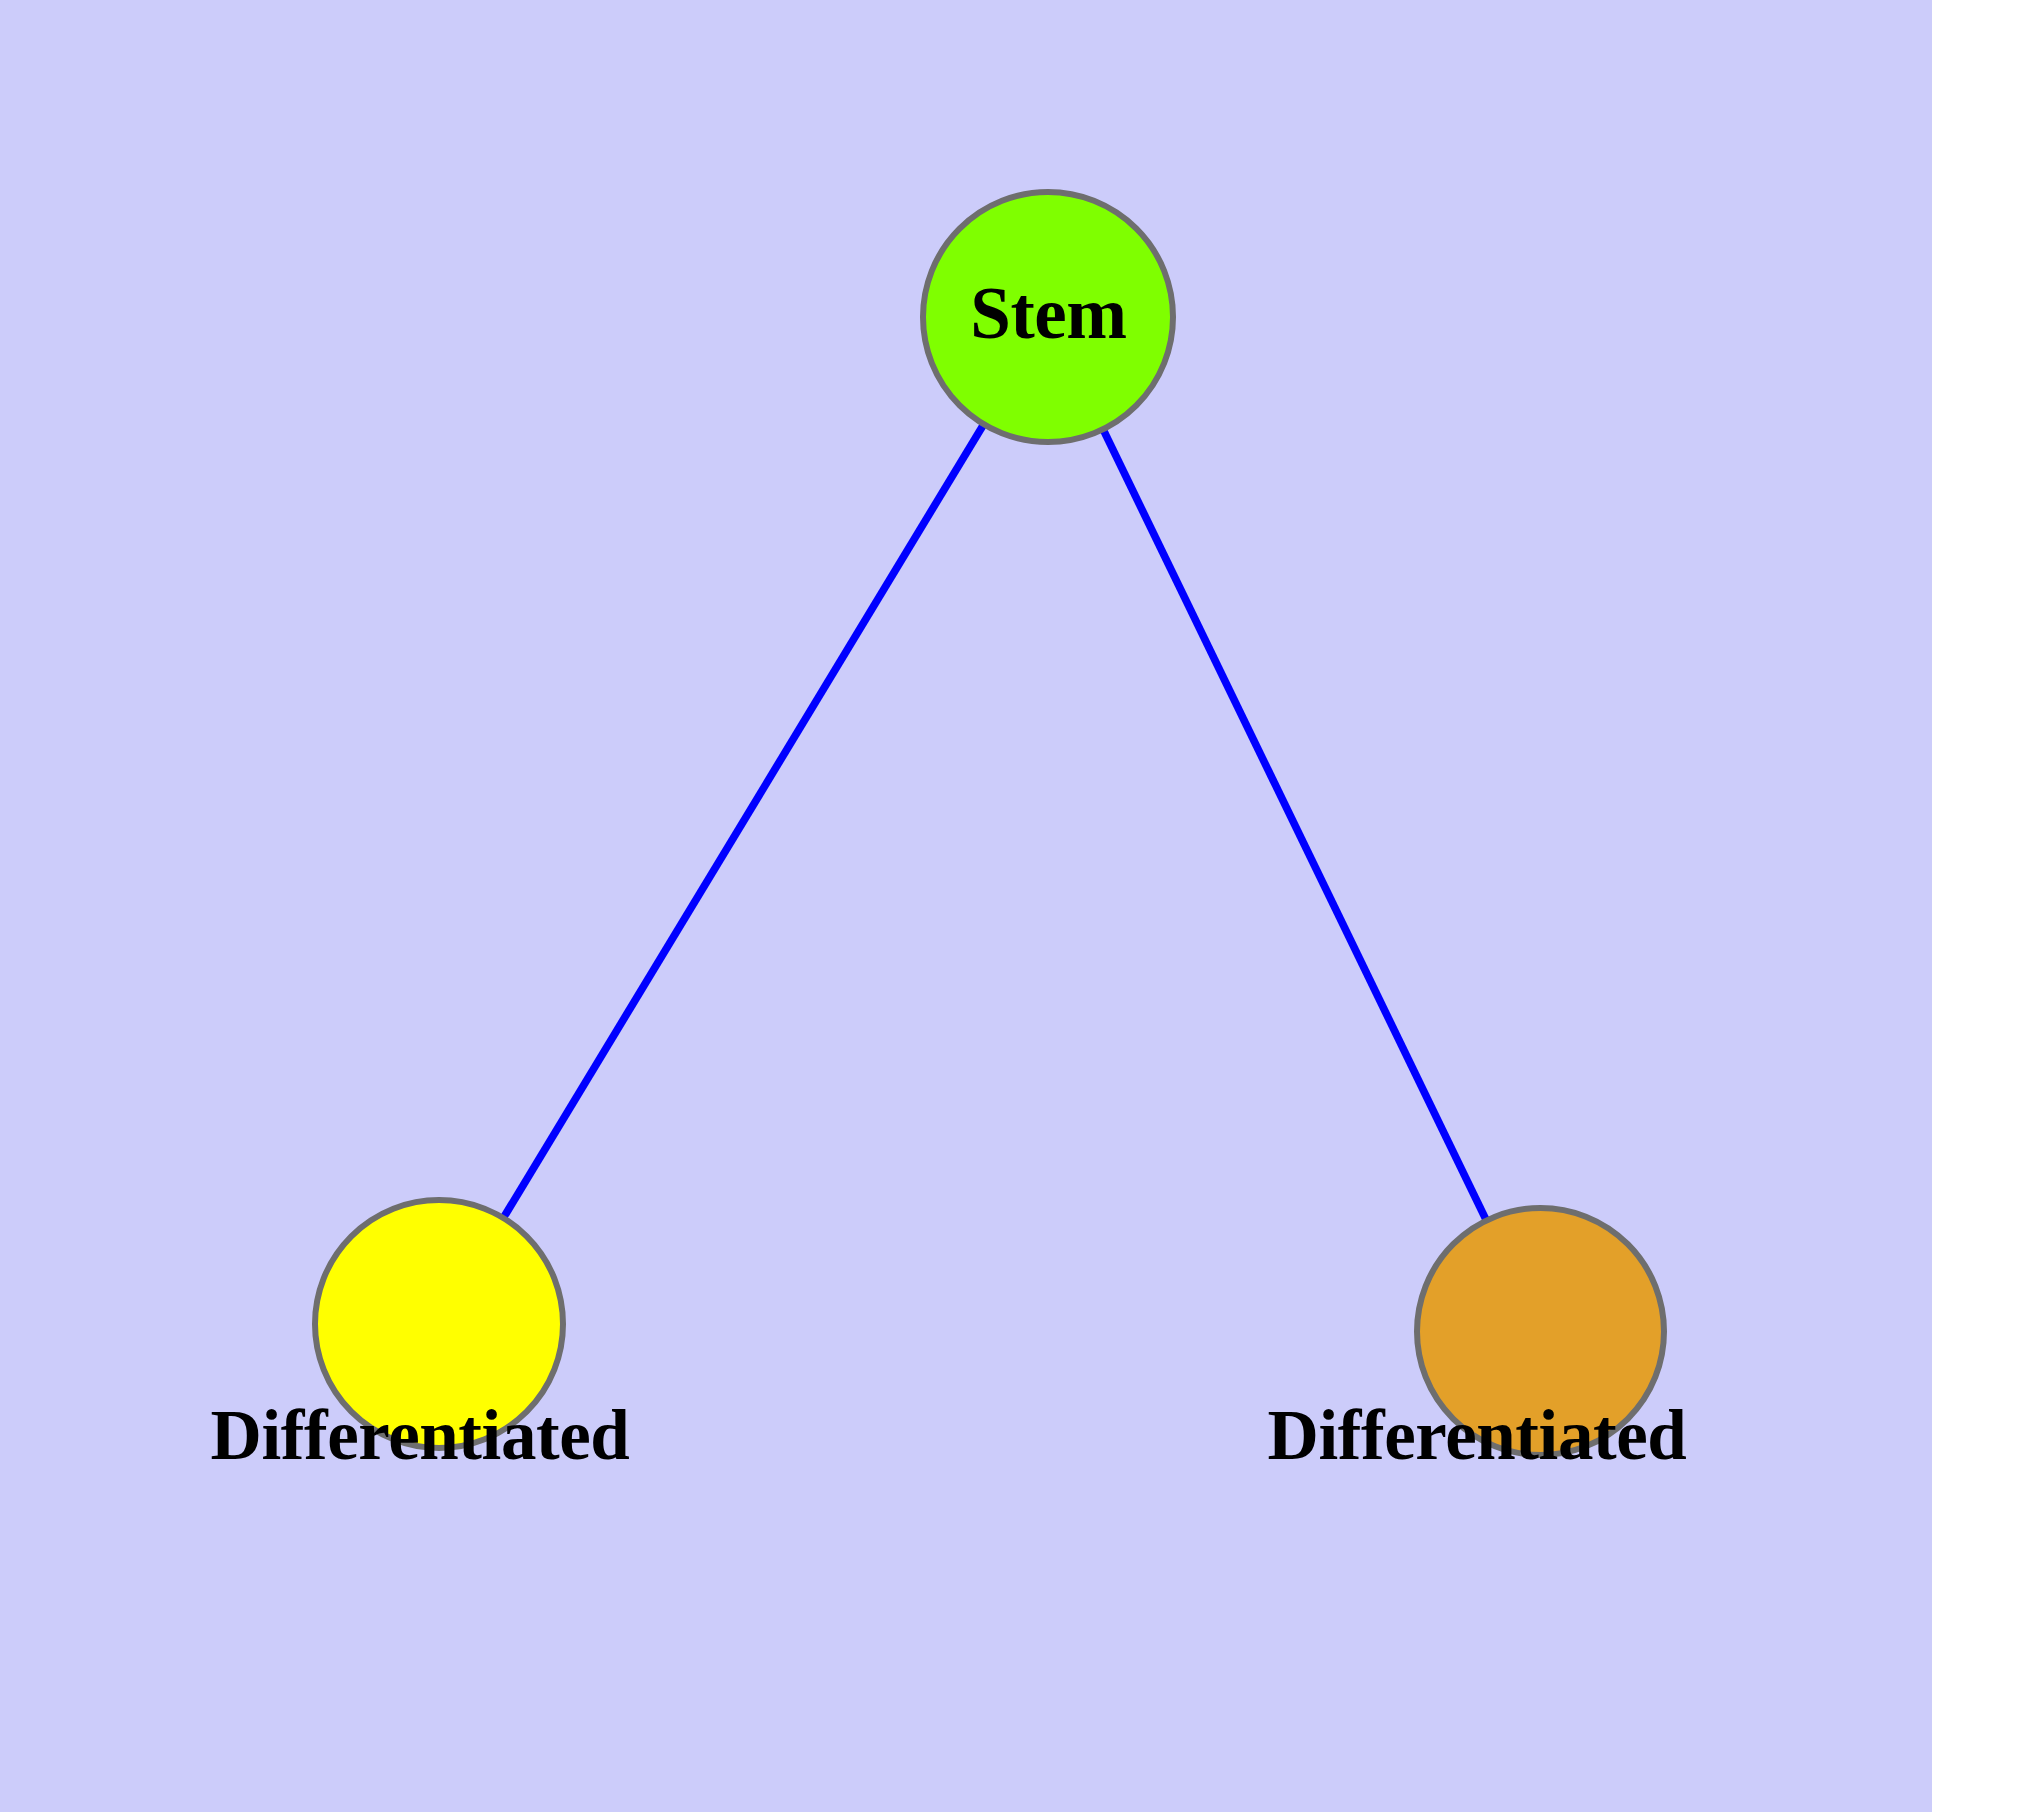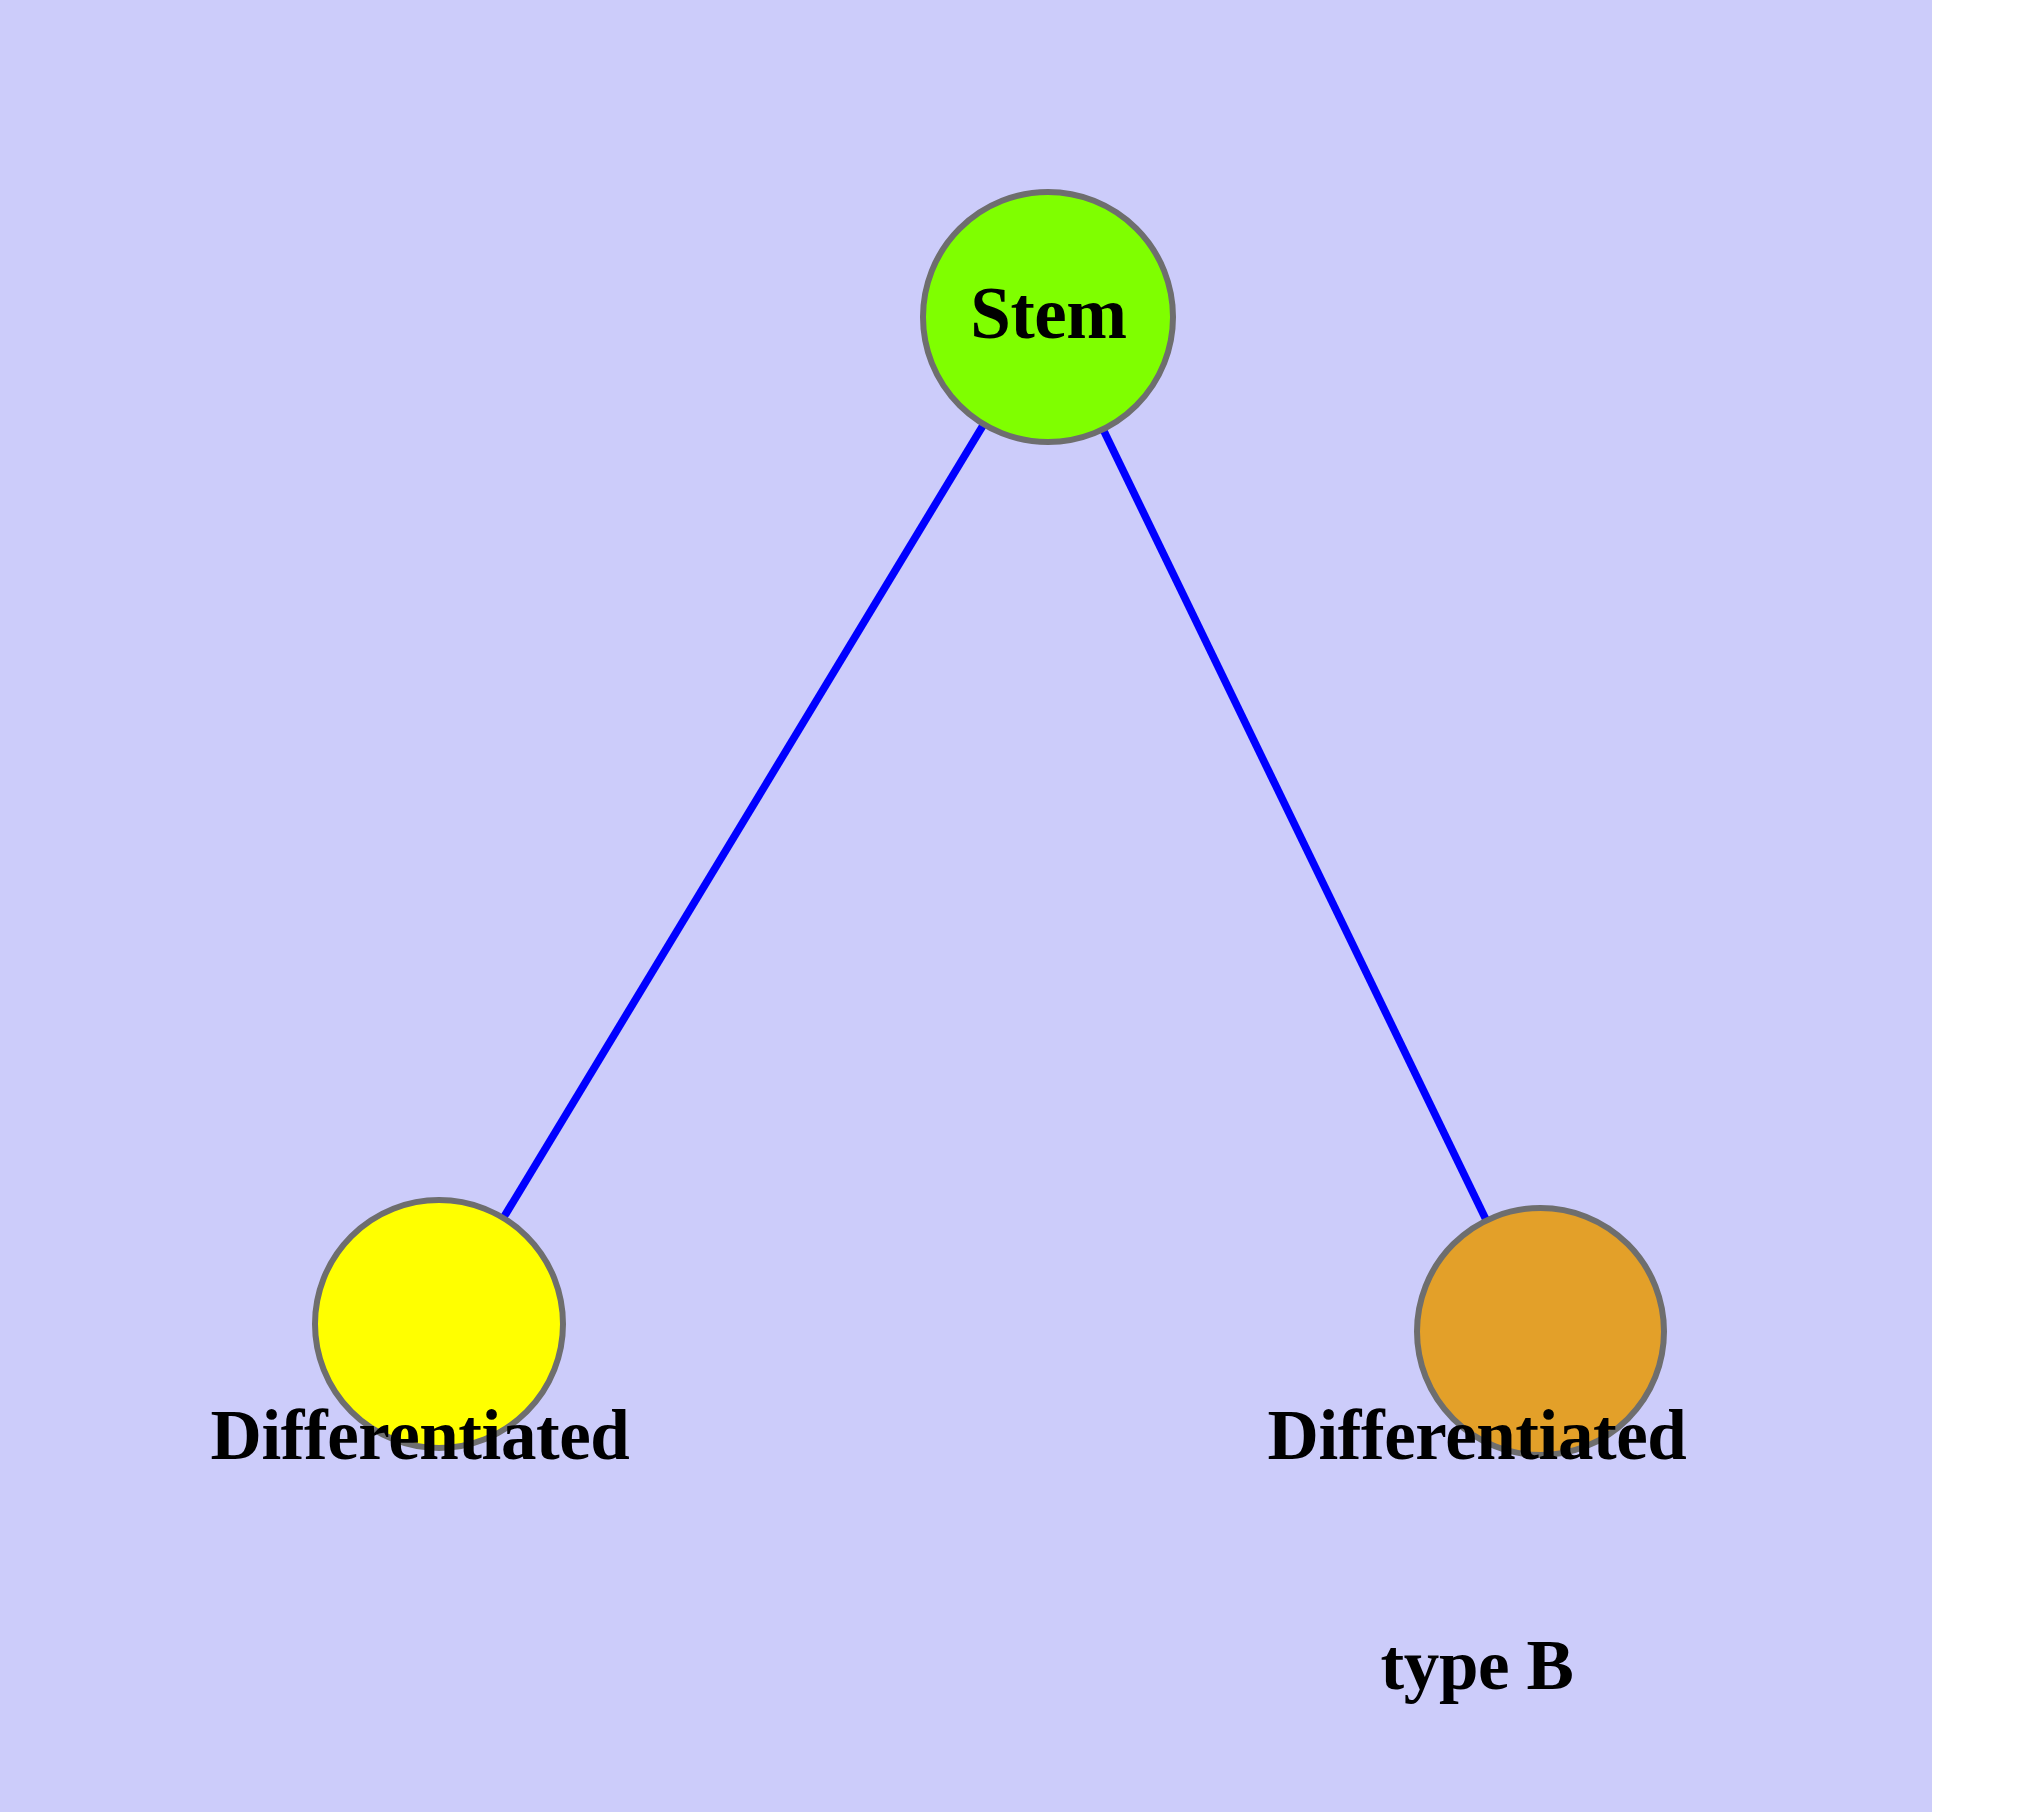--- a/index.html
+++ b/index.html
@@ -103,17 +103,16 @@
   <div class="node" id="node-diff-b" style="left: 1414px; top: 1205px; width: 253px; height: 253px; background: rgb(227, 160, 41); border-color: rgb(110, 110, 110);"></div>
 
   <div class="node-label" id="label-stem" style="color: rgb(0, 0, 0);">Stem</div>
 
   <div class="node-label" id="label-diff-a" style="color: rgb(0, 0, 0);">
     <div>Differentiated</div>
   </div>
 
   <div class="node-label" id="label-diff-b" style="color: rgb(0, 0, 0);">
     <div>Differentiated</div>
-    <div>type B</div>
   </div>
 
 </div>
 
 
 </body></html>

